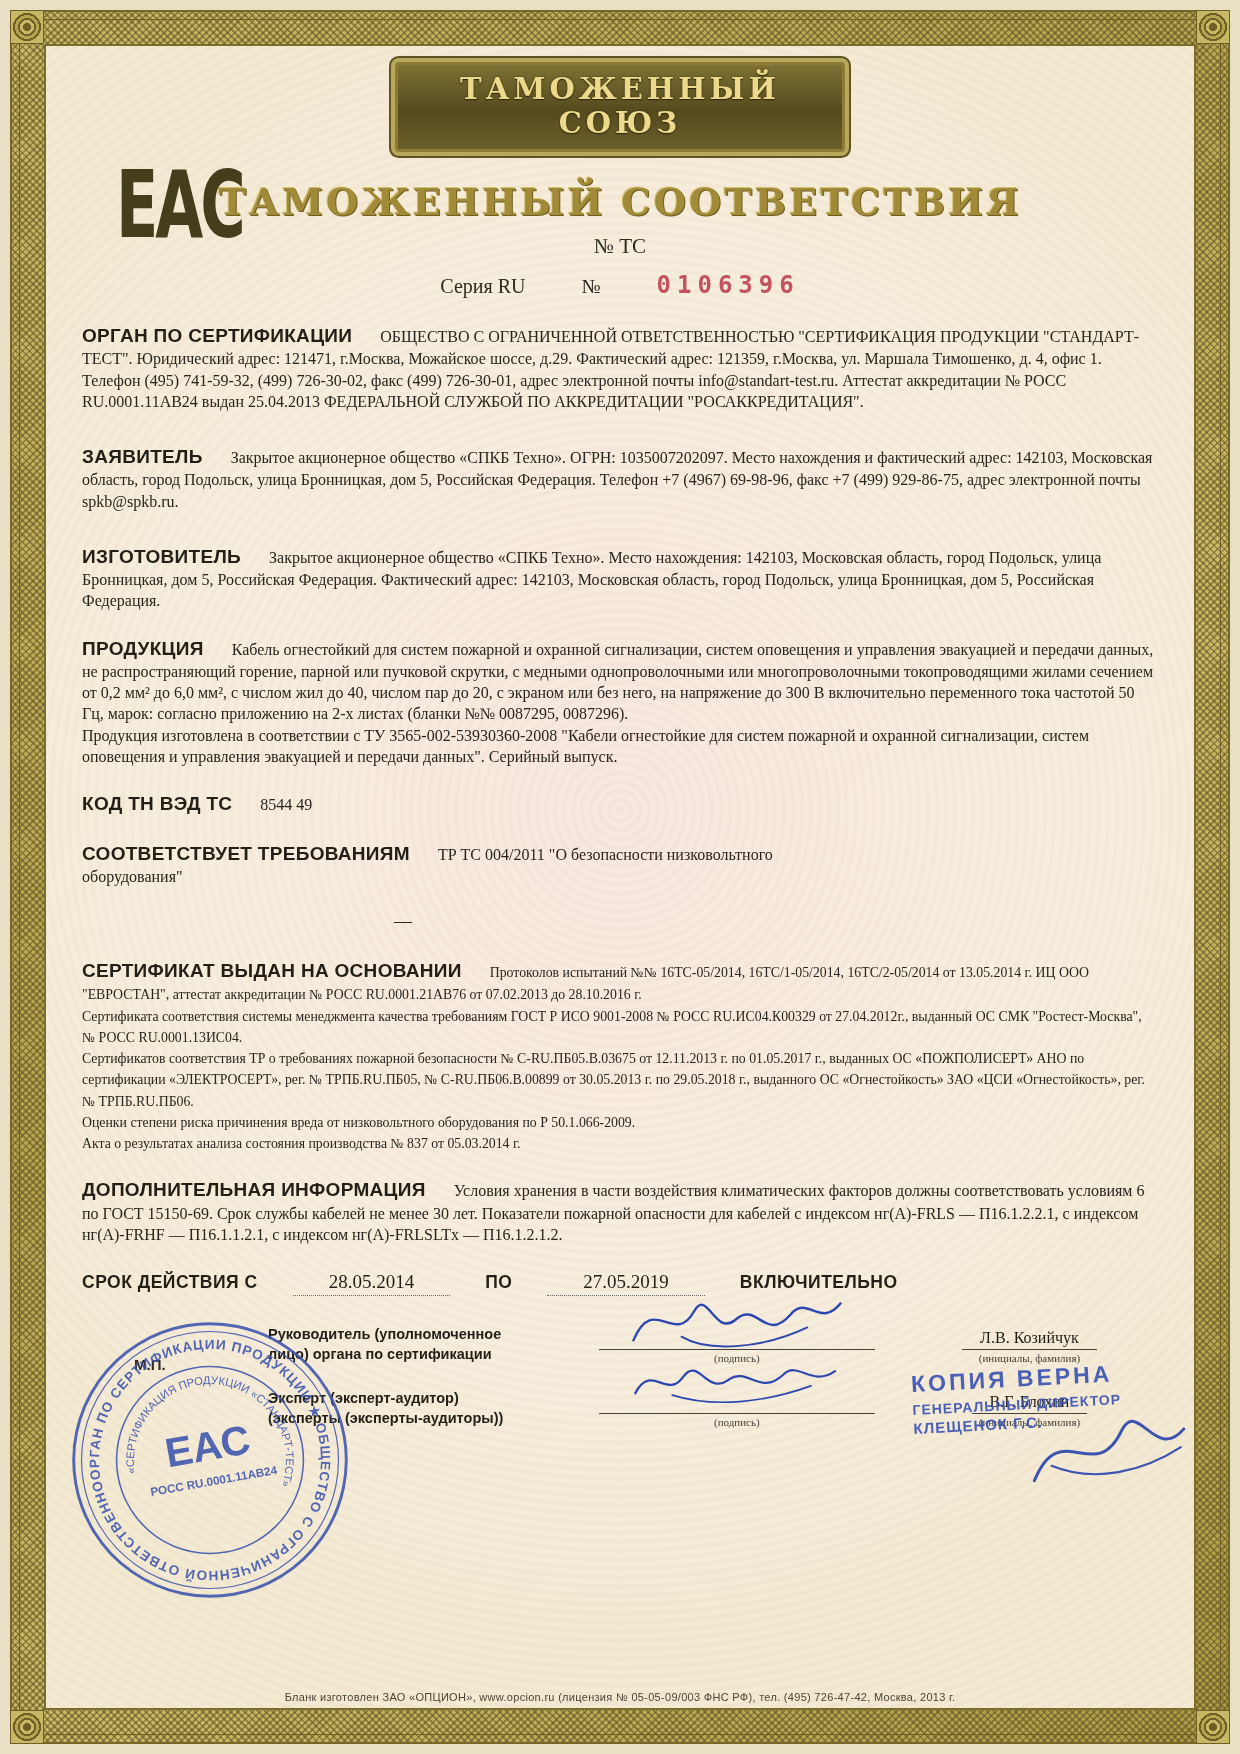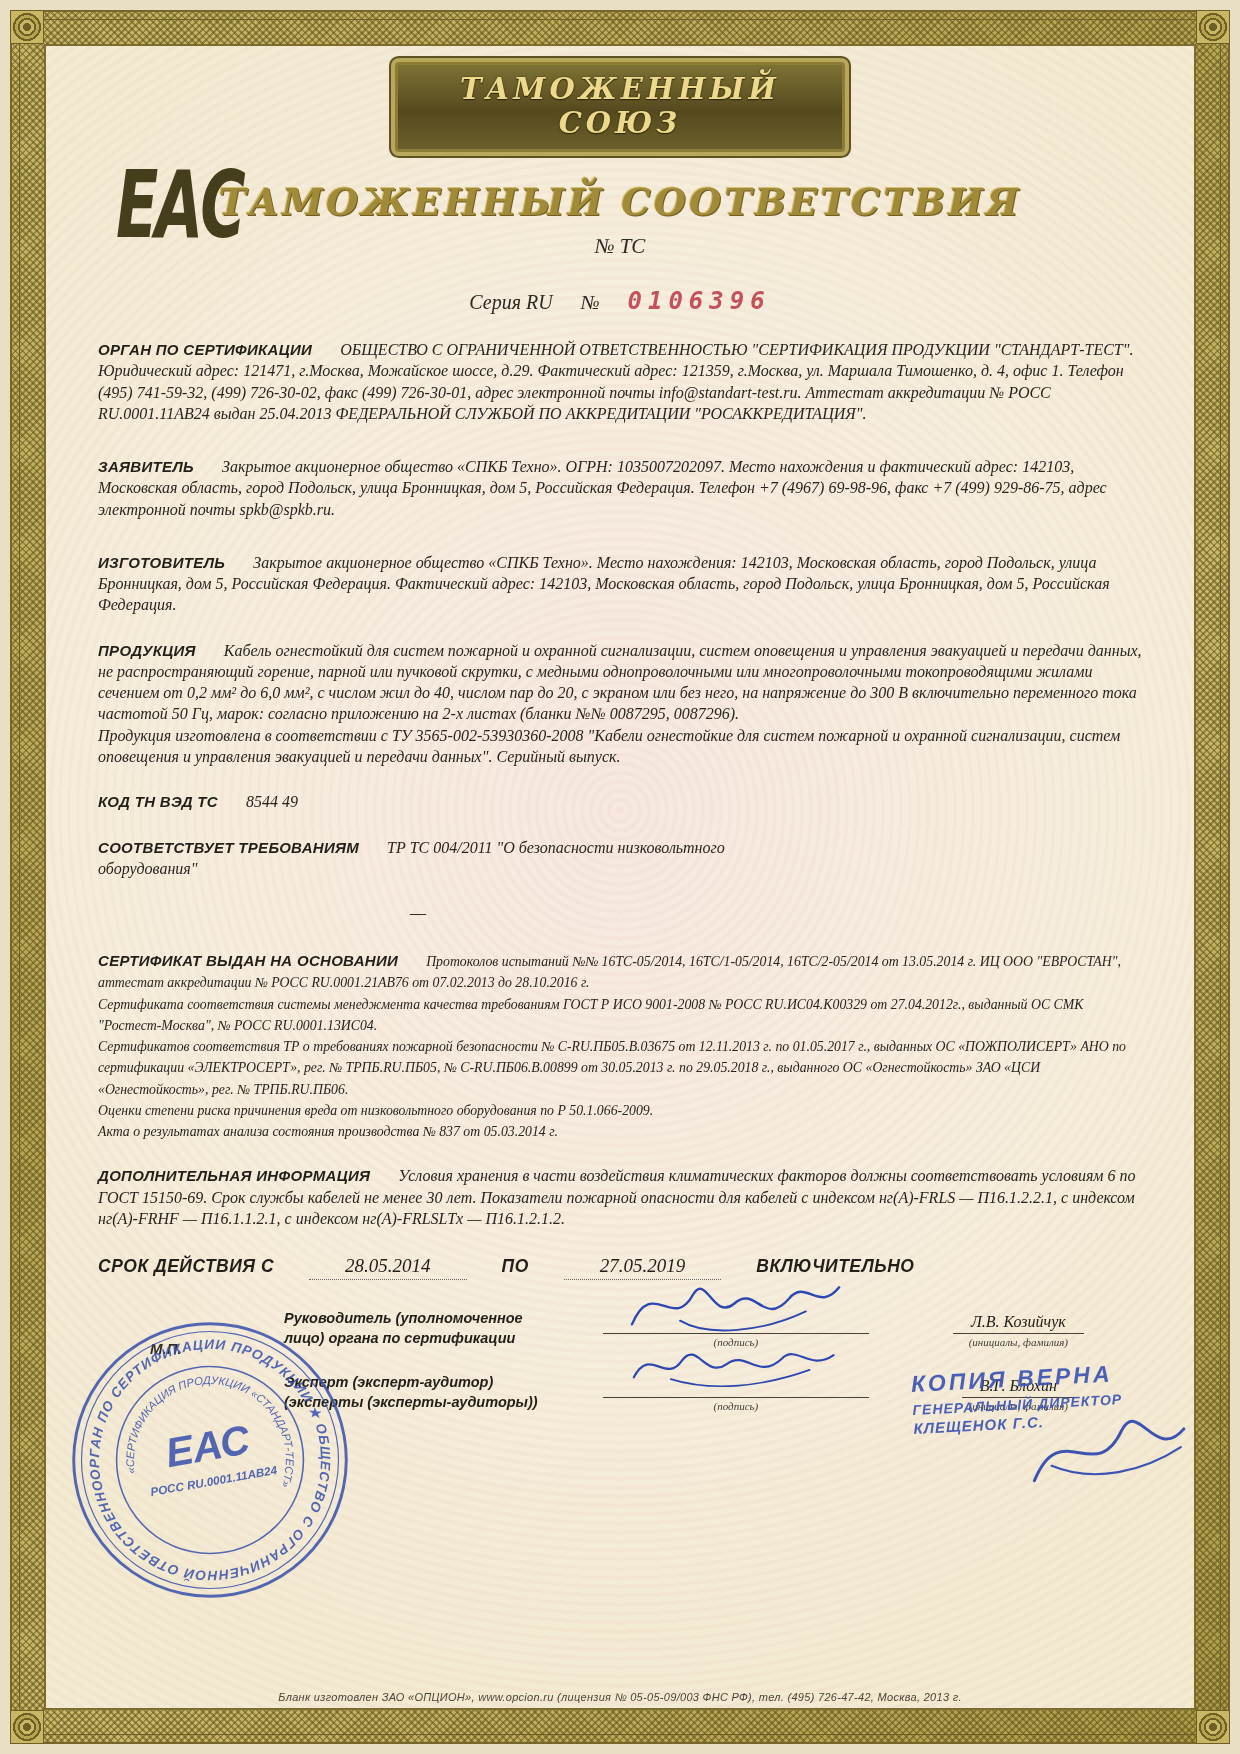--- a/index.html
+++ b/index.html
@@ -12,52 +12,51 @@
     background:
       repeating-linear-gradient(45deg, rgba(94,82,32,.5) 0 2px, rgba(0,0,0,0) 2px 5px),
       repeating-linear-gradient(-45deg, rgba(94,82,32,.5) 0 2px, rgba(0,0,0,0) 2px 5px),
       linear-gradient(135deg,#c8b765 0%, #b7a44f 40%, #cbb968 60%, #ad9a45 100%);
   }
   .frame::after { content:""; position:absolute; inset:7px; border:1px solid #6e5f26; }
   .corner { position:absolute; width:34px; height:34px; border:1px solid #6e5f26; z-index:2;
     background: radial-gradient(circle, #6e5f26 0 4px, #c8b765 4px 7px, #6e5f26 7px 9px, #b7a44f 9px 12px, #6e5f26 12px 14px, #c8b765 14px 100%); }
   .c-tl{left:10px;top:10px} .c-tr{right:10px;top:10px} .c-bl{left:10px;bottom:10px} .c-br{right:10px;bottom:10px}
 
-  .content { position:absolute; inset:44px; border:2px solid #7c6c2d; padding:0 52px; z-index:1;
+  .content { position:absolute; inset:44px; border:2px solid #7c6c2d; padding:0 36px; z-index:1;
     background:
       repeating-radial-gradient(circle at 50% 46%, rgba(205,130,125,0.05) 0 4px, rgba(205,130,125,0) 4px 9px),
       radial-gradient(ellipse 70% 55% at 50% 46%, #f7e8e0 0%, #f6eedd 55%, #f3ead2 100%);
-    font-style: italic;
   }
 
   
   .banner { width:450px; margin:16px auto 0; padding:7px 10px 9px; text-align:center;
     background: linear-gradient(#7d7134, #554a1e 55%, #6b5f2a);
     border:3px solid #8d7c35; border-radius:4px;
     box-shadow: 0 0 0 4px rgba(200,183,101,.85), 0 0 0 6px #5e5223; }
   .banner-title { font-family:"DejaVu Serif", serif; font-weight:bold; font-size:29px; letter-spacing:4px;
     color:#ecd98b; text-shadow:0 1px 1px #2e2708, 0 0 2px #3a3110; }
 
   .eac { position:absolute; left:70px; top:104px; font-family:"DejaVu Sans","Liberation Sans",sans-serif;
     font-weight:800; font-size:62px; letter-spacing:-3px; color:#453e1c;
     transform:scaleY(1.5); transform-origin:top; }
 
   .title { margin:28px 0 4px; text-align:center; font-family:"DejaVu Serif", serif; font-size:37px;
     font-weight:bold; letter-spacing:3px; color:#a18a38;
     text-shadow: 1px 1px 0 #6f5d22, -1px -1px 0 #d3c176; }
 
   .num-row { display:flex; justify-content:center; gap:12px; align-items:baseline; font-size:21px; margin-top:10px; color:#2b2922; }
   .num-value { border-bottom:1px solid #8c8a7a; padding:0 40px 3px; letter-spacing:1px; }
-  .series-row { display:flex; justify-content:center; gap:28px; margin-top:28px; font-size:20px; align-items:baseline; color:#2b2922; }
+  .series-row { display:flex; justify-content:center; gap:56px; margin-top:12px; font-size:20px; align-items:baseline; color:#2b2922; }
   .series-value { font-family:"DejaVu Sans Mono", monospace; font-weight:bold; font-size:24px; letter-spacing:6px; color:#c4525c; }
 
   .sections { margin-top:24px; }
   .section { margin-bottom:24px; line-height:1.33; font-size:16px; color:#27251f; }
   .section.gap-lg { margin-bottom:32px; }
-  .s-label { font-family:"Liberation Sans", sans-serif; font-weight:bold; font-size:15px; margin-right:28px; letter-spacing:.3px; color:#211f18; }
+  .s-label { font-family:"Liberation Sans", sans-serif; font-weight:bold; font-size:19px; margin-right:28px; letter-spacing:.3px; color:#211f18; }
   .s-text { white-space:pre-line; }
   .section.small .s-text { font-size:13.8px; line-height:1.38; }
   .dash { margin:22px 0 26px 312px; font-size:18px; color:#27251f; }
 
   .validity { display:flex; align-items:baseline; gap:35px; margin-top:26px; font-size:17px; color:#211f18; }
   .v-label { font-family:"Liberation Sans",sans-serif; font-weight:bold; font-size:17.5px; letter-spacing:.5px; }
   .v-date { font-size:19px; padding:0 36px 2px; border-bottom:1px dotted #666; }
 
   .sig-block { position:relative; margin-top:28px; padding-left:186px; }
   .mp { position:absolute; left:52px; top:32px; font-family:"Liberation Sans",sans-serif; font-weight:bold; font-size:15px; color:#2e2c26; }

